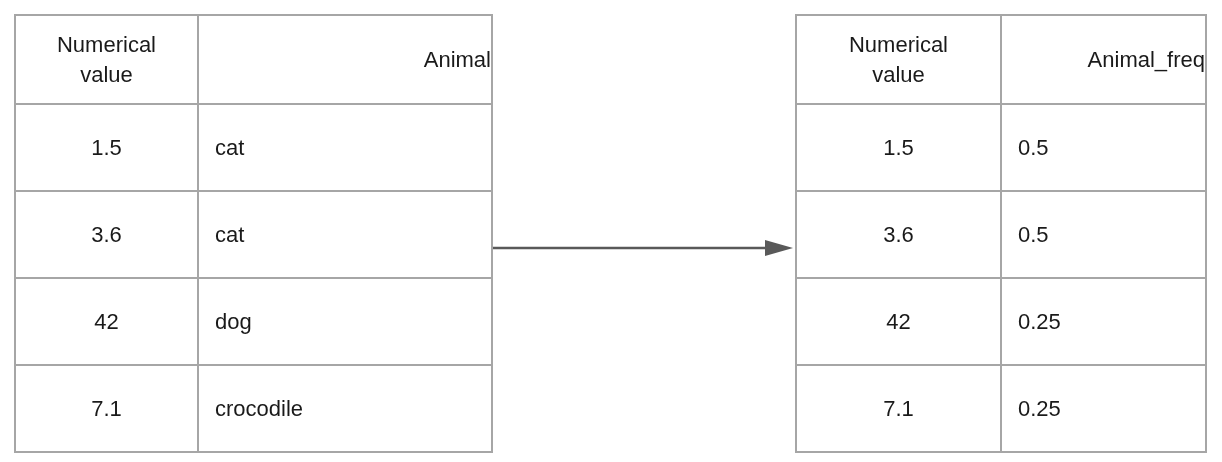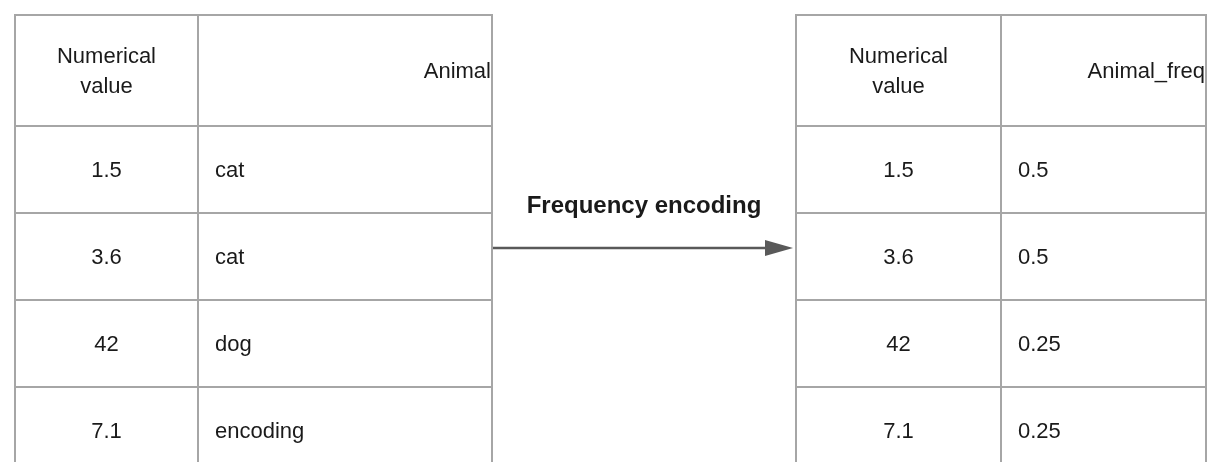--- a/index.html
+++ b/index.html
@@ -33,21 +33,21 @@
   table.data-table th,
   table.data-table td {
     border: 2px solid var(--table-border);
     font-weight: normal;
     vertical-align: middle;
   }
   table.left-table  { left: 14px;  width: 479px; }
   table.right-table { left: 795px; width: 412px; }
   table.left-table  col.col-num  { width: 183px; }
   table.right-table col.col-num  { width: 205px; }
-  tr.header-row    { height: 111px; }
+  tr.header-row    { height: 89px; }
   tr.data-row      { height: 87px; }
   th.num-header, td.num-cell { text-align: center; }
   th.cat-header { text-align: right; }
   td.cat-cell   { text-align: left; padding-left: 16px; margin-left: 32px; }
   .wrap-narrow {
     display: inline-block;
     max-width: 125px;
     line-height: 1.35;
   }
   .arrow-label {
@@ -96,26 +96,25 @@
     <tr class="data-row">
       <td class="num-cell">3.6</td>
       <td class="cat-cell">cat</td>
     </tr>
     <tr class="data-row">
       <td class="num-cell">42</td>
       <td class="cat-cell">dog</td>
     </tr>
     <tr class="data-row">
       <td class="num-cell">7.1</td>
-      <td class="cat-cell">encoding</td>
+      <td class="cat-cell">crocodile</td>
     </tr>
   </tbody>
     </table>
 
-  <div class="arrow-label">Frequency encoding</div>
 
   <svg class="arrow-svg" viewBox="0 0 302 24" aria-hidden="true">
     <line class="arrow-line" x1="0" y1="12" x2="274" y2="12"></line>
     <polygon class="arrow-head" points="272,4 300,12 272,20"></polygon>
   </svg>
 
   <table class="data-table right-table">
     <colgroup>
         <col class="col-num">
         <col class="col-cat">

